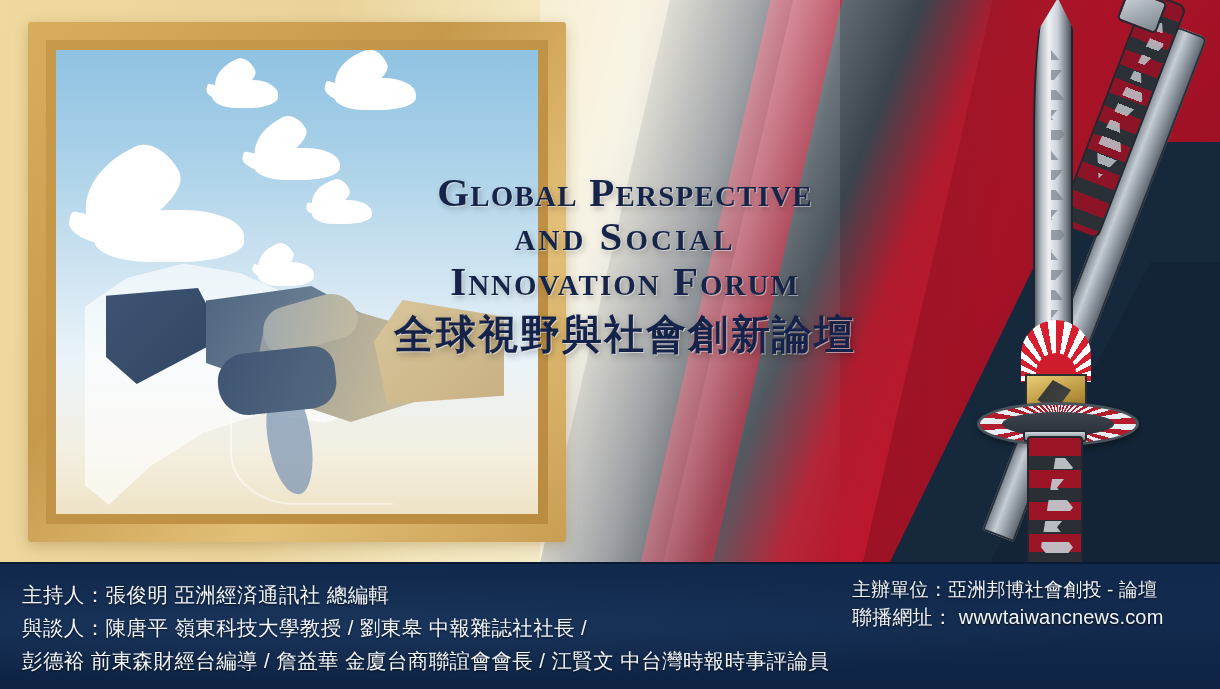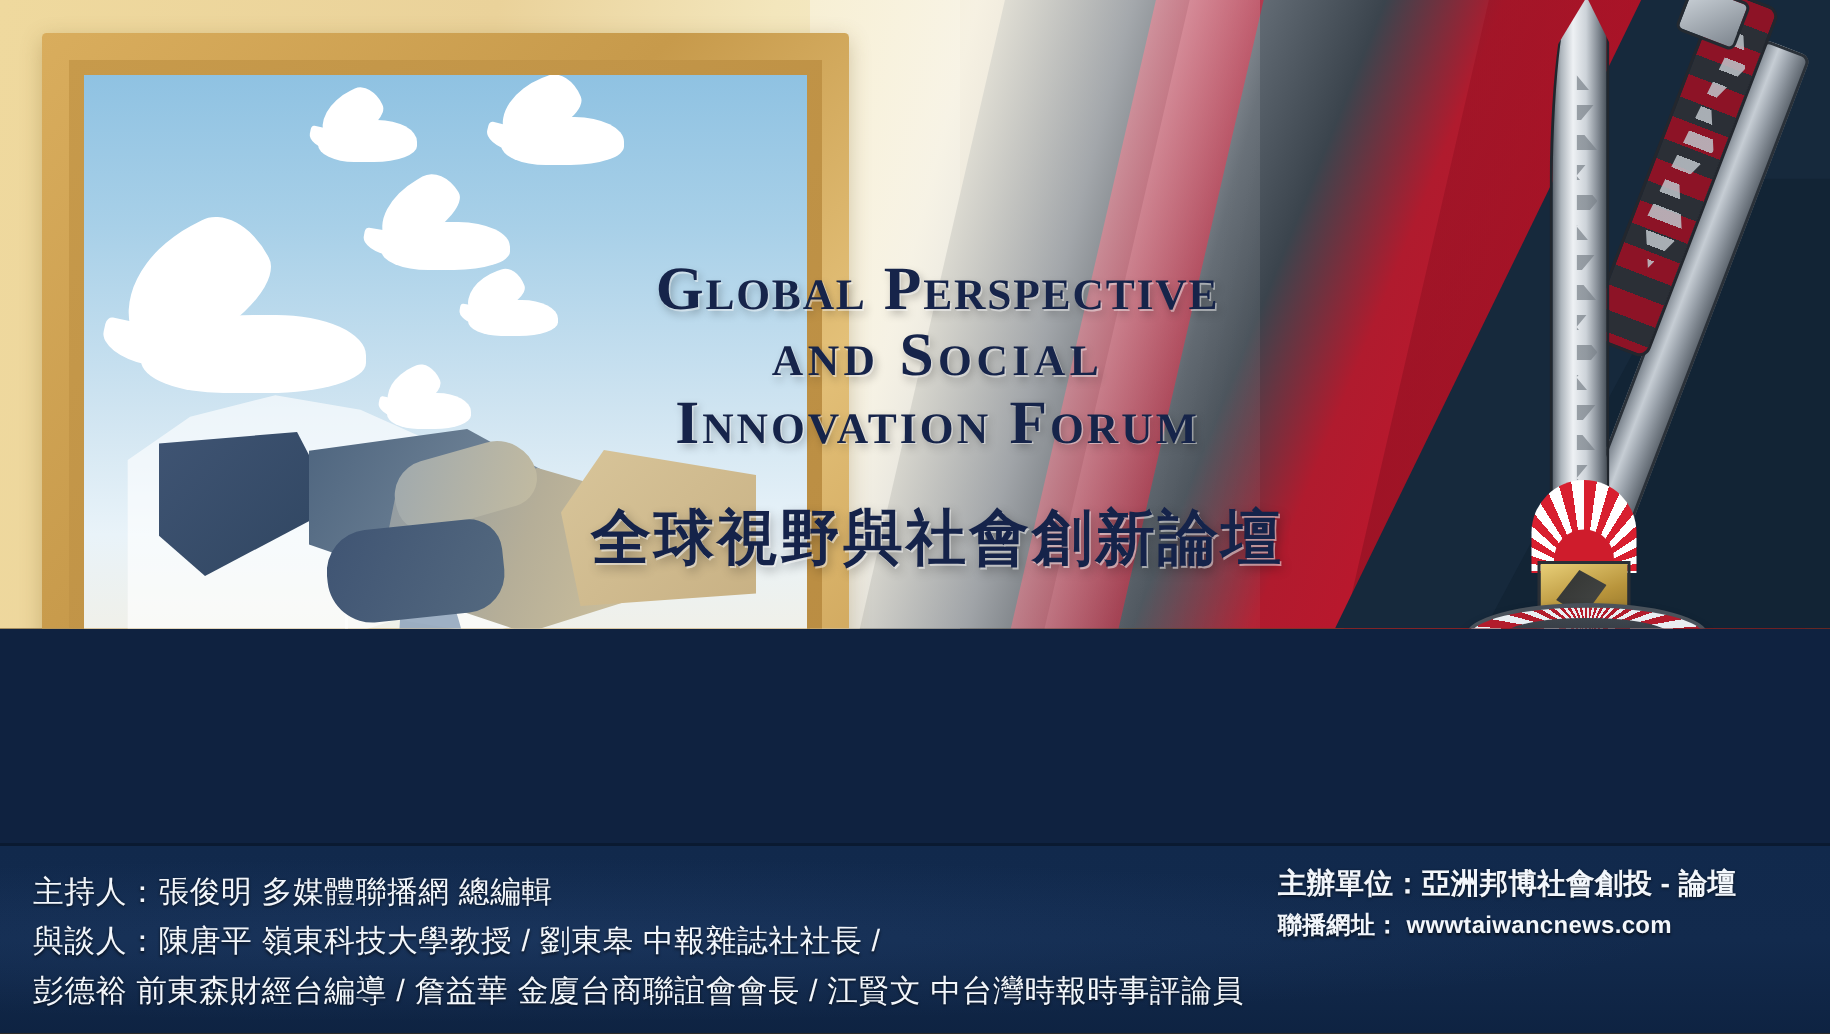--- a/index.html
+++ b/index.html
@@ -9,21 +9,21 @@
 
   .poster{
     position:relative;
     width:1220px; height:689px;
     overflow:hidden;
     background:#0f2240;
   }
 
   
   .art{
-    position:absolute; left:0; top:0; width:1220px; height:419px;
+    position:absolute; left:0; top:0; width:1220px; height:562px;
     overflow:hidden;
     background:#a16207;
   }
 
   
   .wall{
     position:absolute; left:0; top:0; width:640px; height:562px;
     background:linear-gradient(100deg,#efd99e 0%,#ead29a 45%,#f3e6bc 70%,#f7efd4 100%);
   }
   
@@ -161,21 +161,21 @@
     font-weight:700;
     font-size:41px;
     line-height:1.08;
     letter-spacing:1.2px;
     font-variant:small-caps;
     text-shadow:1px 1px 0 rgba(255,255,255,.45), 2px 3px 6px rgba(0,0,0,.25);
   }
   .en-title .l2{ letter-spacing:3px; }
   .en-title .l3{ letter-spacing:2px; }
   .cn-title{
-    margin-top:28px;
+    margin-top:4px;
     font-family:"Liberation Sans","DejaVu Sans",sans-serif;
     font-weight:700;
     font-size:40px;
     letter-spacing:2px;
     color:#15234a;
     text-shadow:1px 1px 0 rgba(255,255,255,.5), 2px 3px 7px rgba(0,0,0,.3);
   }
   .cn-sub{
     margin-top:10px;
     font-family:"Liberation Sans","DejaVu Sans",sans-serif;
@@ -297,26 +297,26 @@
   .bar-left{
     position:absolute; left:22px; top:14px; width:830px;
     color:#f2f6fb;
     font-size:20.5px; line-height:33px; font-weight:500;
     letter-spacing:.4px;
     text-shadow:0 1px 2px rgba(0,0,0,.7);
   }
   .bar-right{
     position:absolute; right:18px; top:12px; width:350px;
     color:#f2f6fb;
-    font-size:19px; line-height:27.5px; font-weight:700;
+    font-size:19px; line-height:27.5px; font-weight:400;
     letter-spacing:.2px;
     text-shadow:0 1px 2px rgba(0,0,0,.7);
     text-align:left;
   }
-  .bar-right .url{ font-size:16px; letter-spacing:.2px; }
+  .bar-right .url{ font-size:20px; letter-spacing:.2px; }
   .row{ white-space:nowrap; }
 </style>
 </head>
 <body>
 
 <div class="poster">
 
   <div class="art">
 
     <div class="wall"></div>
@@ -402,21 +402,21 @@
         <div class="l3">Innovation   Forum</div>
       </div>
       <div class="cn-title">全球視野與社會創新論壇</div>
     </div>
 
   </div>
 
   <div class="bar">
 
     <div class="bar-left">
-      <div class="row">主持人：張俊明 多媒體聯播網 總編輯</div>
+      <div class="row">主持人：張俊明 亞洲經済通訊社 總編輯</div>
       <div class="row">與談人：陳唐平 嶺東科技大學教授 / 劉東皋 中報雜誌社社長 /</div>
       <div class="row">彭德裕 前東森財經台編導 / 詹益華 金廈台商聯誼會會長 / 江賢文 中台灣時報時事評論員</div>
     </div>
 
     <div class="bar-right">
       <div class="row">主辦單位：亞洲邦博社會創投 - 論壇</div>
       <div class="row url">聯播網址： wwwtaiwancnews.com</div>
     </div>
 
   </div>

